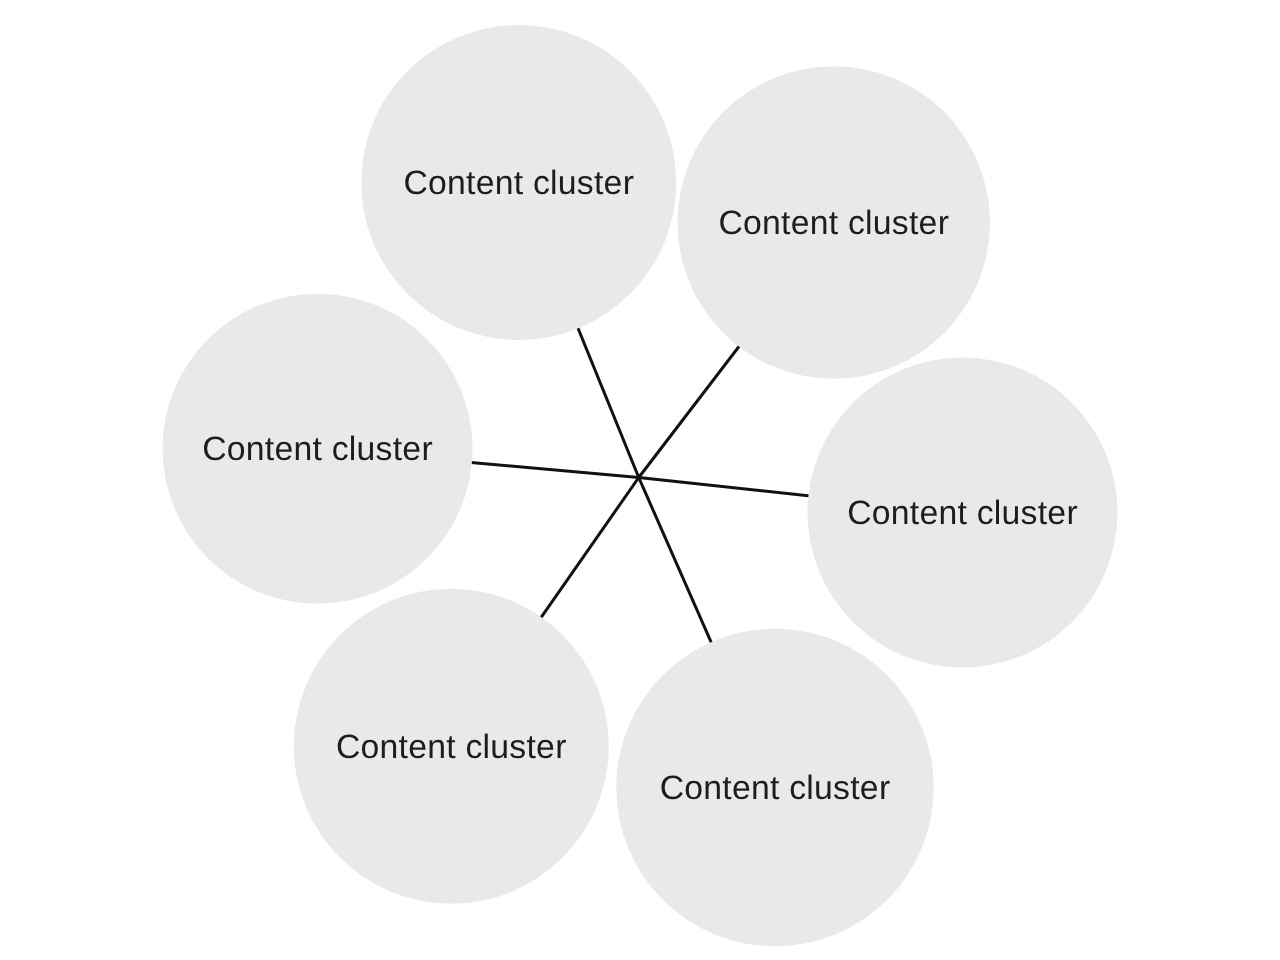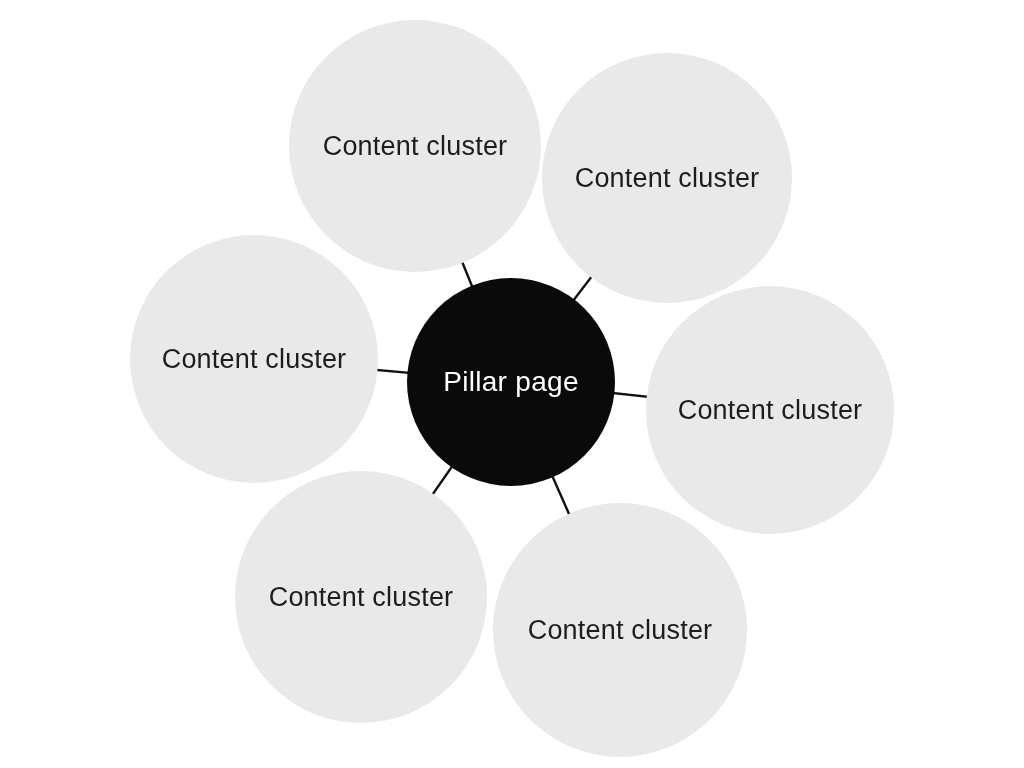--- a/index.html
+++ b/index.html
@@ -89,17 +89,14 @@
   </div>
 
   <div class="node cluster pos-bottom-left">
     <span>Content cluster</span>
   </div>
 
   <div class="node cluster pos-left">
     <span>Content cluster</span>
   </div>
 
-  <div class="node pillar pos-pillar">
-    <span>Pillar page</span>
-  </div>
 
 </div>
 
 </body></html>

